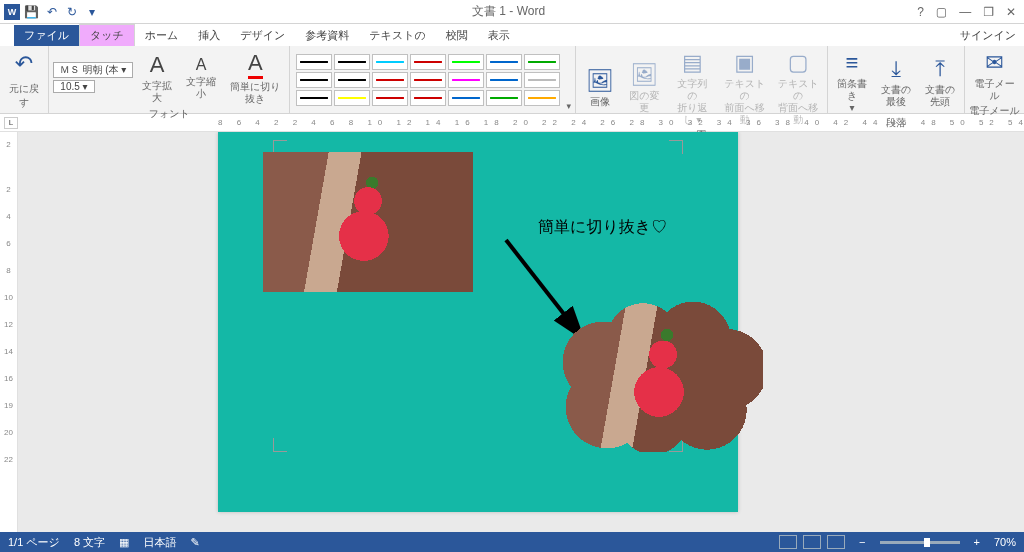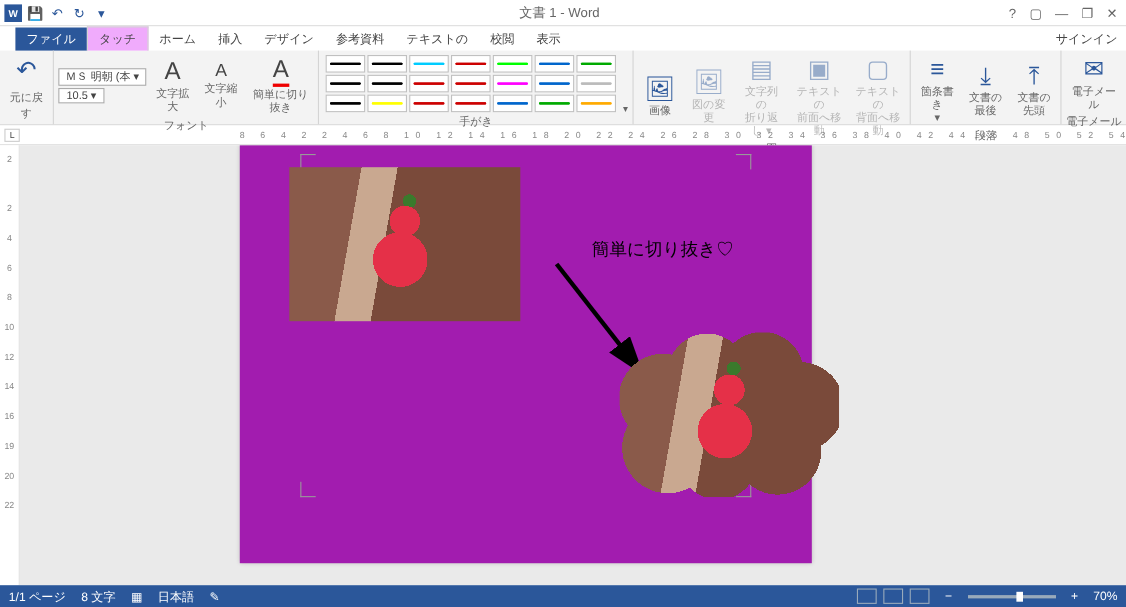--- a/index.html
+++ b/index.html
@@ -36,21 +36,21 @@
 
 
 .ruler-area { height: 18px; background: #fff; border-bottom: 1px solid #e0e0e0; display: flex; align-items: center; padding-left: 18px; }
 .ruler-area .corner { width: 200px; }
 .ruler { flex: 1; font-size: 8px; color: #888; letter-spacing: 6px; white-space: nowrap; overflow: hidden; }
 
 
 .doc-area { position: absolute; top: 132px; bottom: 20px; left: 0; right: 0; background: #eaeaea; display: flex; }
 .vruler { width: 18px; background: #fff; border-right: 1px solid #e0e0e0; font-size: 8px; color: #888; display: flex; flex-direction: column; align-items: center; gap: 18px; padding-top: 8px; }
 .canvas { flex: 1; overflow: auto; position: relative; }
-.page { position: absolute; left: 200px; top: 0; width: 520px; height: 380px; background: #a21caf; box-shadow: 0 0 4px rgba(0,0,0,0.2); }
+.page { position: absolute; left: 200px; top: 0; width: 520px; height: 380px; background: #14b8a6; box-shadow: 0 0 4px rgba(0,0,0,0.2); }
 
 
 .photo { background:
   radial-gradient(circle at 48% 60%, #e53048 0 18%, transparent 18%),
   radial-gradient(circle at 50% 35%, #e53048 0 10%, transparent 10%),
   radial-gradient(circle at 52% 22%, #3a7a2c 0 4%, transparent 4%),
   linear-gradient(100deg, #8a5a4a 0 28%, #c9a890 28% 42%, #7a4a3a 42% 100%);
 }
 .rect-photo { position: absolute; left: 45px; top: 20px; width: 210px; height: 140px; }
 .cloud-photo { position: absolute; left: 345px; top: 170px; width: 200px; height: 150px;
@@ -239,21 +239,20 @@
             <style>.pen::after{background:var(--c)}</style>
             <span style="position: absolute; left: 3px; right: 3px; top: 50%; height: 2px; transform: translateY(-50%); background: rgb(187, 187, 187); border-radius: 1px;"></span>
           </div>
           <div class="pen" style="--c: #fa0;">
             <style>.pen::after{background:var(--c)}</style>
             <span style="position: absolute; left: 3px; right: 3px; top: 50%; height: 2px; transform: translateY(-50%); background: rgb(255, 170, 0); border-radius: 1px;"></span>
           </div>
         </div>
       <span style="color:#666;align-self:flex-end;font-size:9px">▾</span>
     </div>
-    <div class="group-label">手がき</div>
   </div>
 
   <div class="group">
     <div class="group-body">
       <div class="btn-big">
           <span class="ic">🖼</span>
           <span>画像</span>
         </div>
       <div class="btn-big disabled">
           <span class="ic">🖼</span>

